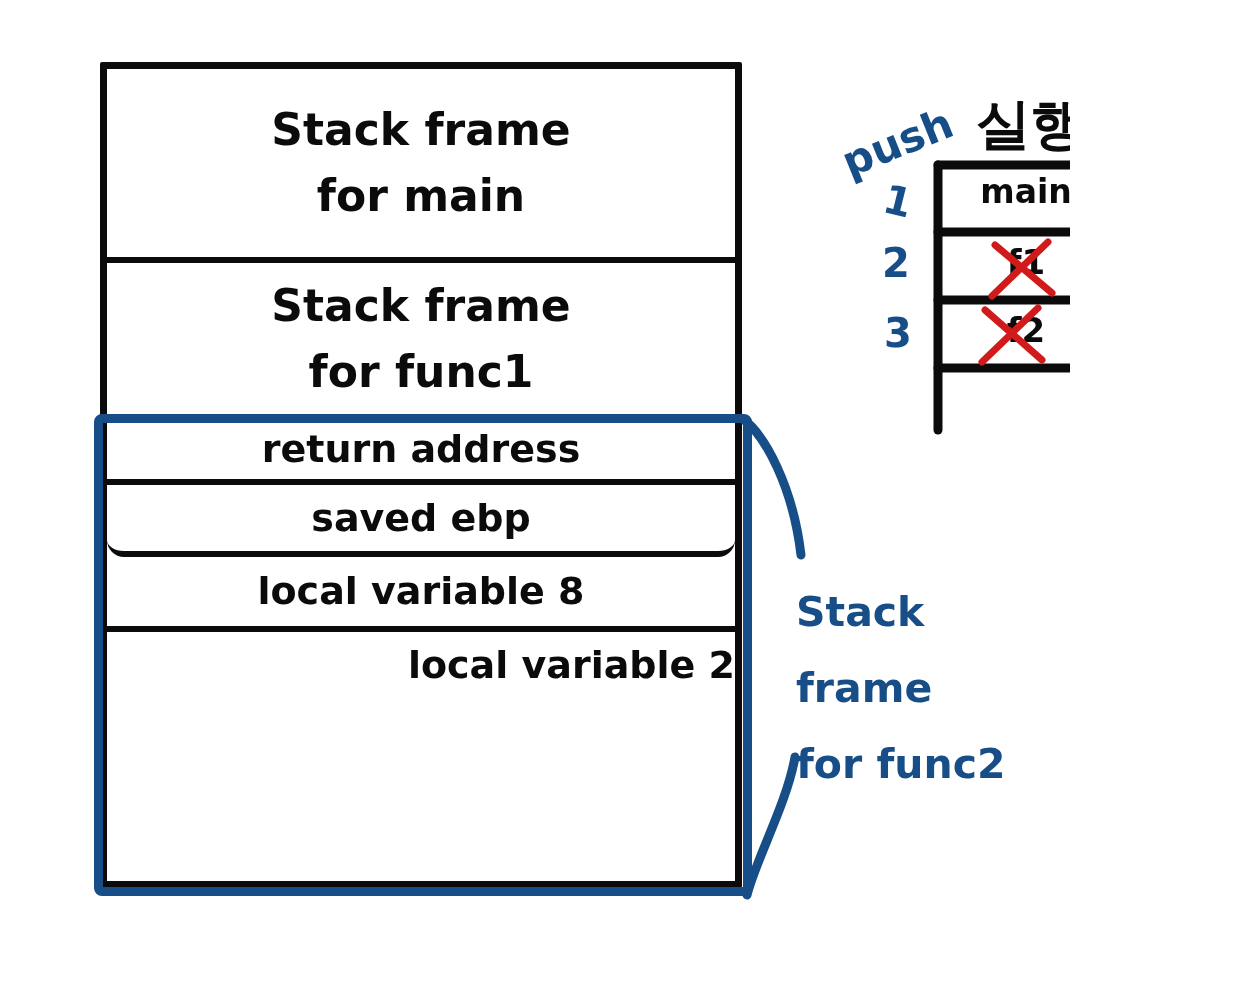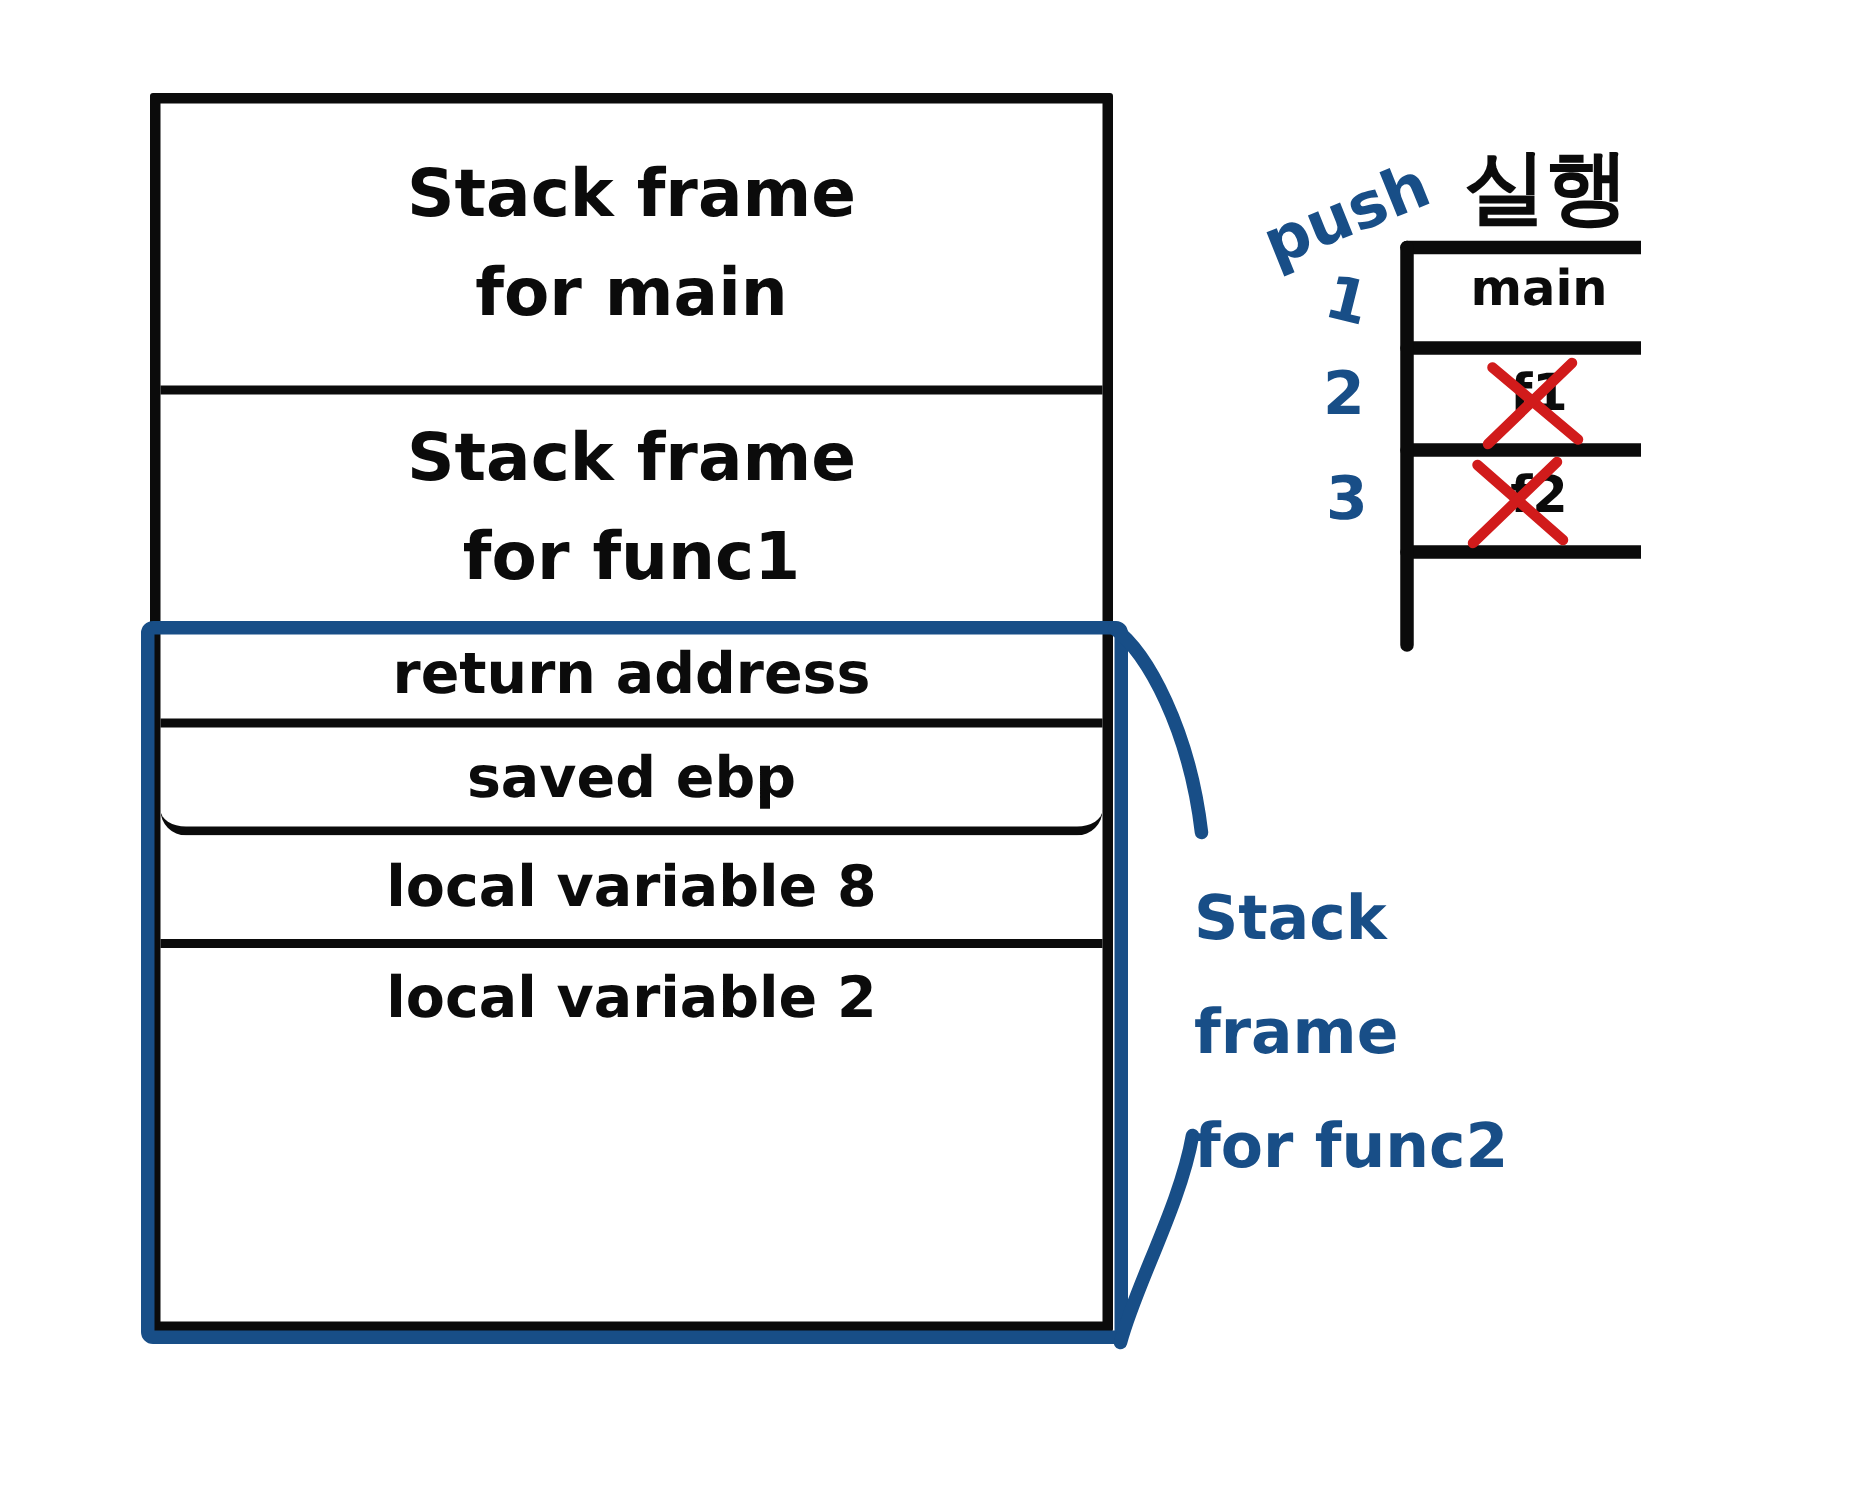--- a/index.html
+++ b/index.html
@@ -1,31 +1,31 @@
 <!DOCTYPE html>
 <html style="--ink: #0b0b0b; --blue: #184e87; --red: #d11b1b;"><head>
 <meta charset="utf-8">
 <style>
   html,body{margin:0;padding:0;background:#ffffff;}
   .canvas{
     position:relative;width:1070px;height:1000px;background:#ffffff;overflow:hidden;
     font-family:"DejaVu Sans","Liberation Sans",sans-serif;
-    font-weight:bold;color:var(--ink);padding-left:24px;
+    font-weight:bold;color:var(--ink);
   }
   
   .big-stack{
     position:absolute;left:100px;top:62px;width:642px;height:826px;
     border:7px solid var(--ink);box-sizing:border-box;border-radius:2px;
     display:flex;flex-direction:column;
   }
   .row{box-sizing:border-box;border-bottom:6px solid var(--ink);
        display:flex;align-items:center;justify-content:center;}
   .row:last-child{border-bottom:none;}
   .r0{height:194px;} .r1{height:157px;} .r2{height:100px;} .r3{height:83px;}
-  .r4{height:65px;}  .r5{height:72px;border-radius:17px;}  .r6{height:75px;}  .r7{height:66px;}
+  .r4{height:65px;}  .r5{height:72px;border-radius:17px;}  .r6{height:75px;}  .r7{height:66px;justify-content:flex-end;}
   .rowlabel{white-space:pre-line;text-align:center;font-size:38px;line-height:1.5;}
   .r0 .rowlabel,.r1 .rowlabel{font-size:44px;line-height:1.5;}
   
   .func2-box{
     position:absolute;left:94px;top:414px;width:658px;height:482px;
     box-sizing:border-box;border:9px solid var(--blue);border-radius:8px;
     pointer-events:none;
   }
   
   .brace-svg{position:absolute;left:735px;top:405px;width:90px;height:500px;}

